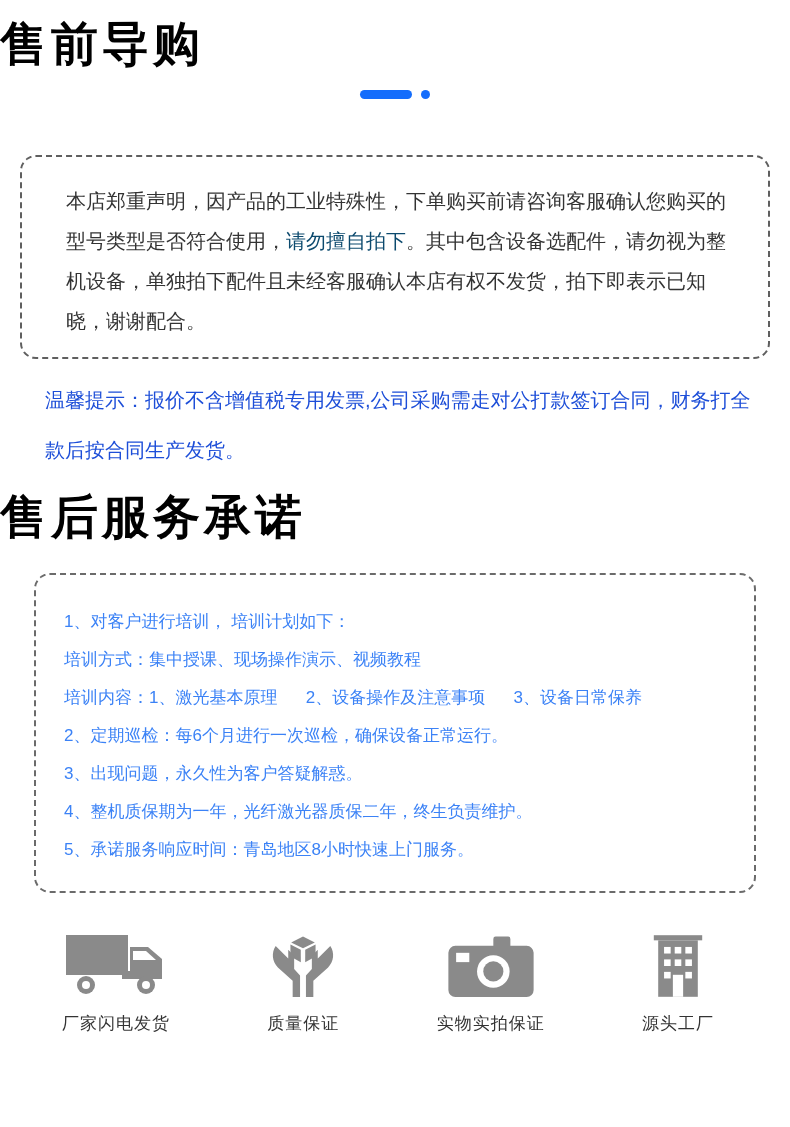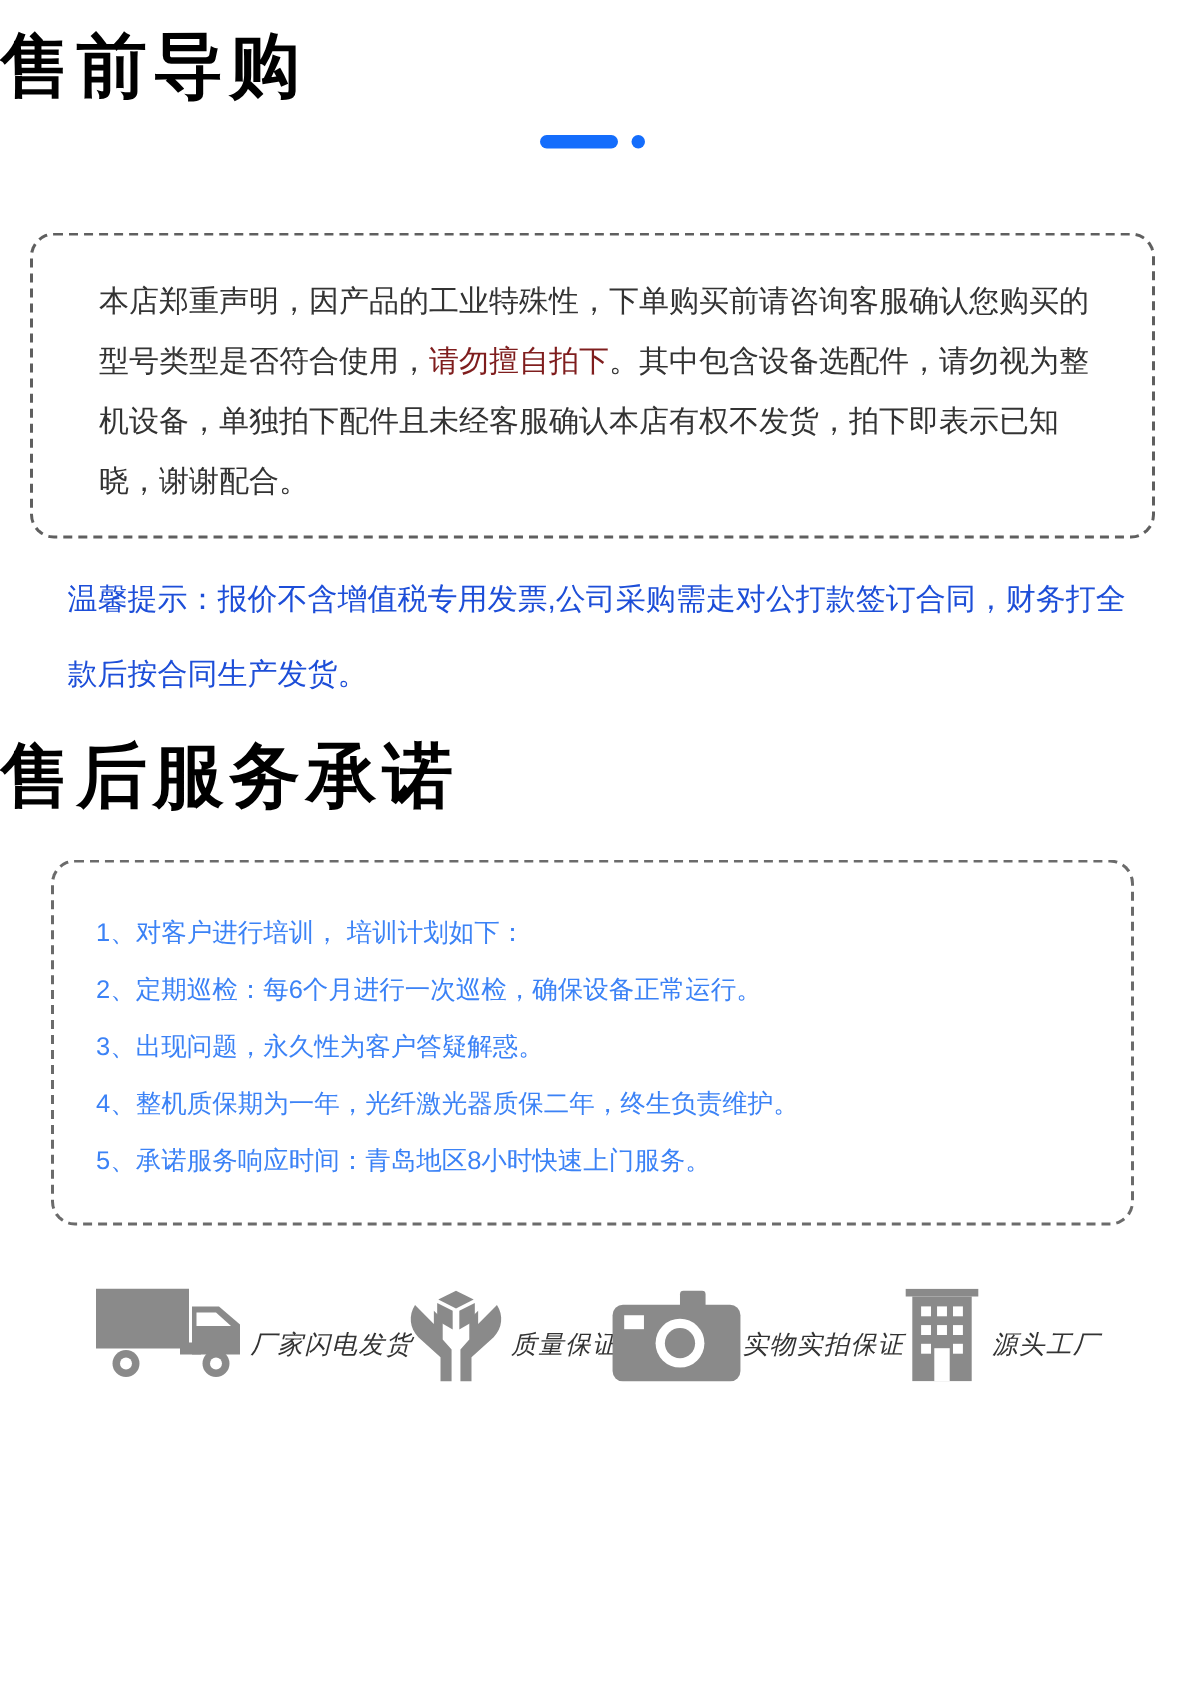--- a/index.html
+++ b/index.html
@@ -21,21 +21,21 @@
   .underline-dot{width:9px;height:9px;border-radius:50%;background:#146dfc;}
 
   .dash-box1{
     margin:56px 20px 0 20px;
     border:2px dashed #5f5f5f;border-radius:16px;
     padding:24px 24px 16px 44px;
     font-size:20px;line-height:40px;color:#333;
   }
   .dash-box1 p{margin:0 0 13px 0;}
   .dash-box1 p:last-child{margin-bottom:0;}
-  .red-inline{color:#7f1d1d;}
+  .red-inline{color:#0c4a6e;}
 
   .warm-tip{
     margin:16px 30px 0 45px;
     font-size:20px;line-height:50px;color:#1d4ed8;
   }
 
   .title-aftersale{margin-top:12px;}
 
   .dash-box2{
     margin:26px 34px 0 34px;
@@ -43,23 +43,22 @@
     padding:28px 20px 22px 28px;
     font-size:17px;color:#3b82f6;
   }
   .promise-line{line-height:38px;white-space:pre-wrap;}
 
   .feature-bar{
     margin:40px 62px 0 62px;
     display:flex;justify-content:space-between;
   }
   .feature-item{
-    display:flex;flex-direction:row;align-items:center;
+    display:flex;flex-direction:column;align-items:center;
     min-width:100px;
-    font-style:italic;
   }
   .icon-box{height:64px;display:flex;align-items:flex-end;justify-content:center;}
   .icon-box svg{display:block;}
   .feature-label{
     margin-top:15px;font-size:17px;color:#333;letter-spacing:1px;white-space:nowrap;
   }
 </style>
 </head>
 <body>
 
@@ -72,20 +71,22 @@
 <div class="dash-box1">
   <p><span>本店郑重声明，因产品的工业特殊性，下单购买前请咨询客服确认您购买的型号类型是否符合使用，</span><span class="red-inline">请勿擅自拍下</span><span>。其中包含设备选配件，请勿视为整机设备，单独拍下配件且未经客服确认本店有权不发货，拍下即表示已知晓，谢谢配合。</span></p>
 </div>
 
 <div class="warm-tip">温馨提示：报价不含增值税专用发票,公司采购需走对公打款签订合同，财务打全款后按合同生产发货。</div>
 
 <h1 class="big-title title-aftersale">售后服务承诺</h1>
 
 <div class="dash-box2">
   <div class="promise-line">1、对客户进行培训， 培训计划如下：</div>
+  <div class="promise-line">培训方式：集中授课、现场操作演示、视频教程</div>
+  <div class="promise-line">培训内容：1、激光基本原理      2、设备操作及注意事项      3、设备日常保养</div>
   <div class="promise-line">2、定期巡检：每6个月进行一次巡检，确保设备正常运行。</div>
   <div class="promise-line">3、出现问题，永久性为客户答疑解惑。</div>
   <div class="promise-line">4、整机质保期为一年，光纤激光器质保二年，终生负责维护。</div>
   <div class="promise-line">5、承诺服务响应时间：青岛地区8小时快速上门服务。</div>
 </div>
 
 <div class="feature-bar">
 
   <div class="feature-item">
     <div class="icon-box">

